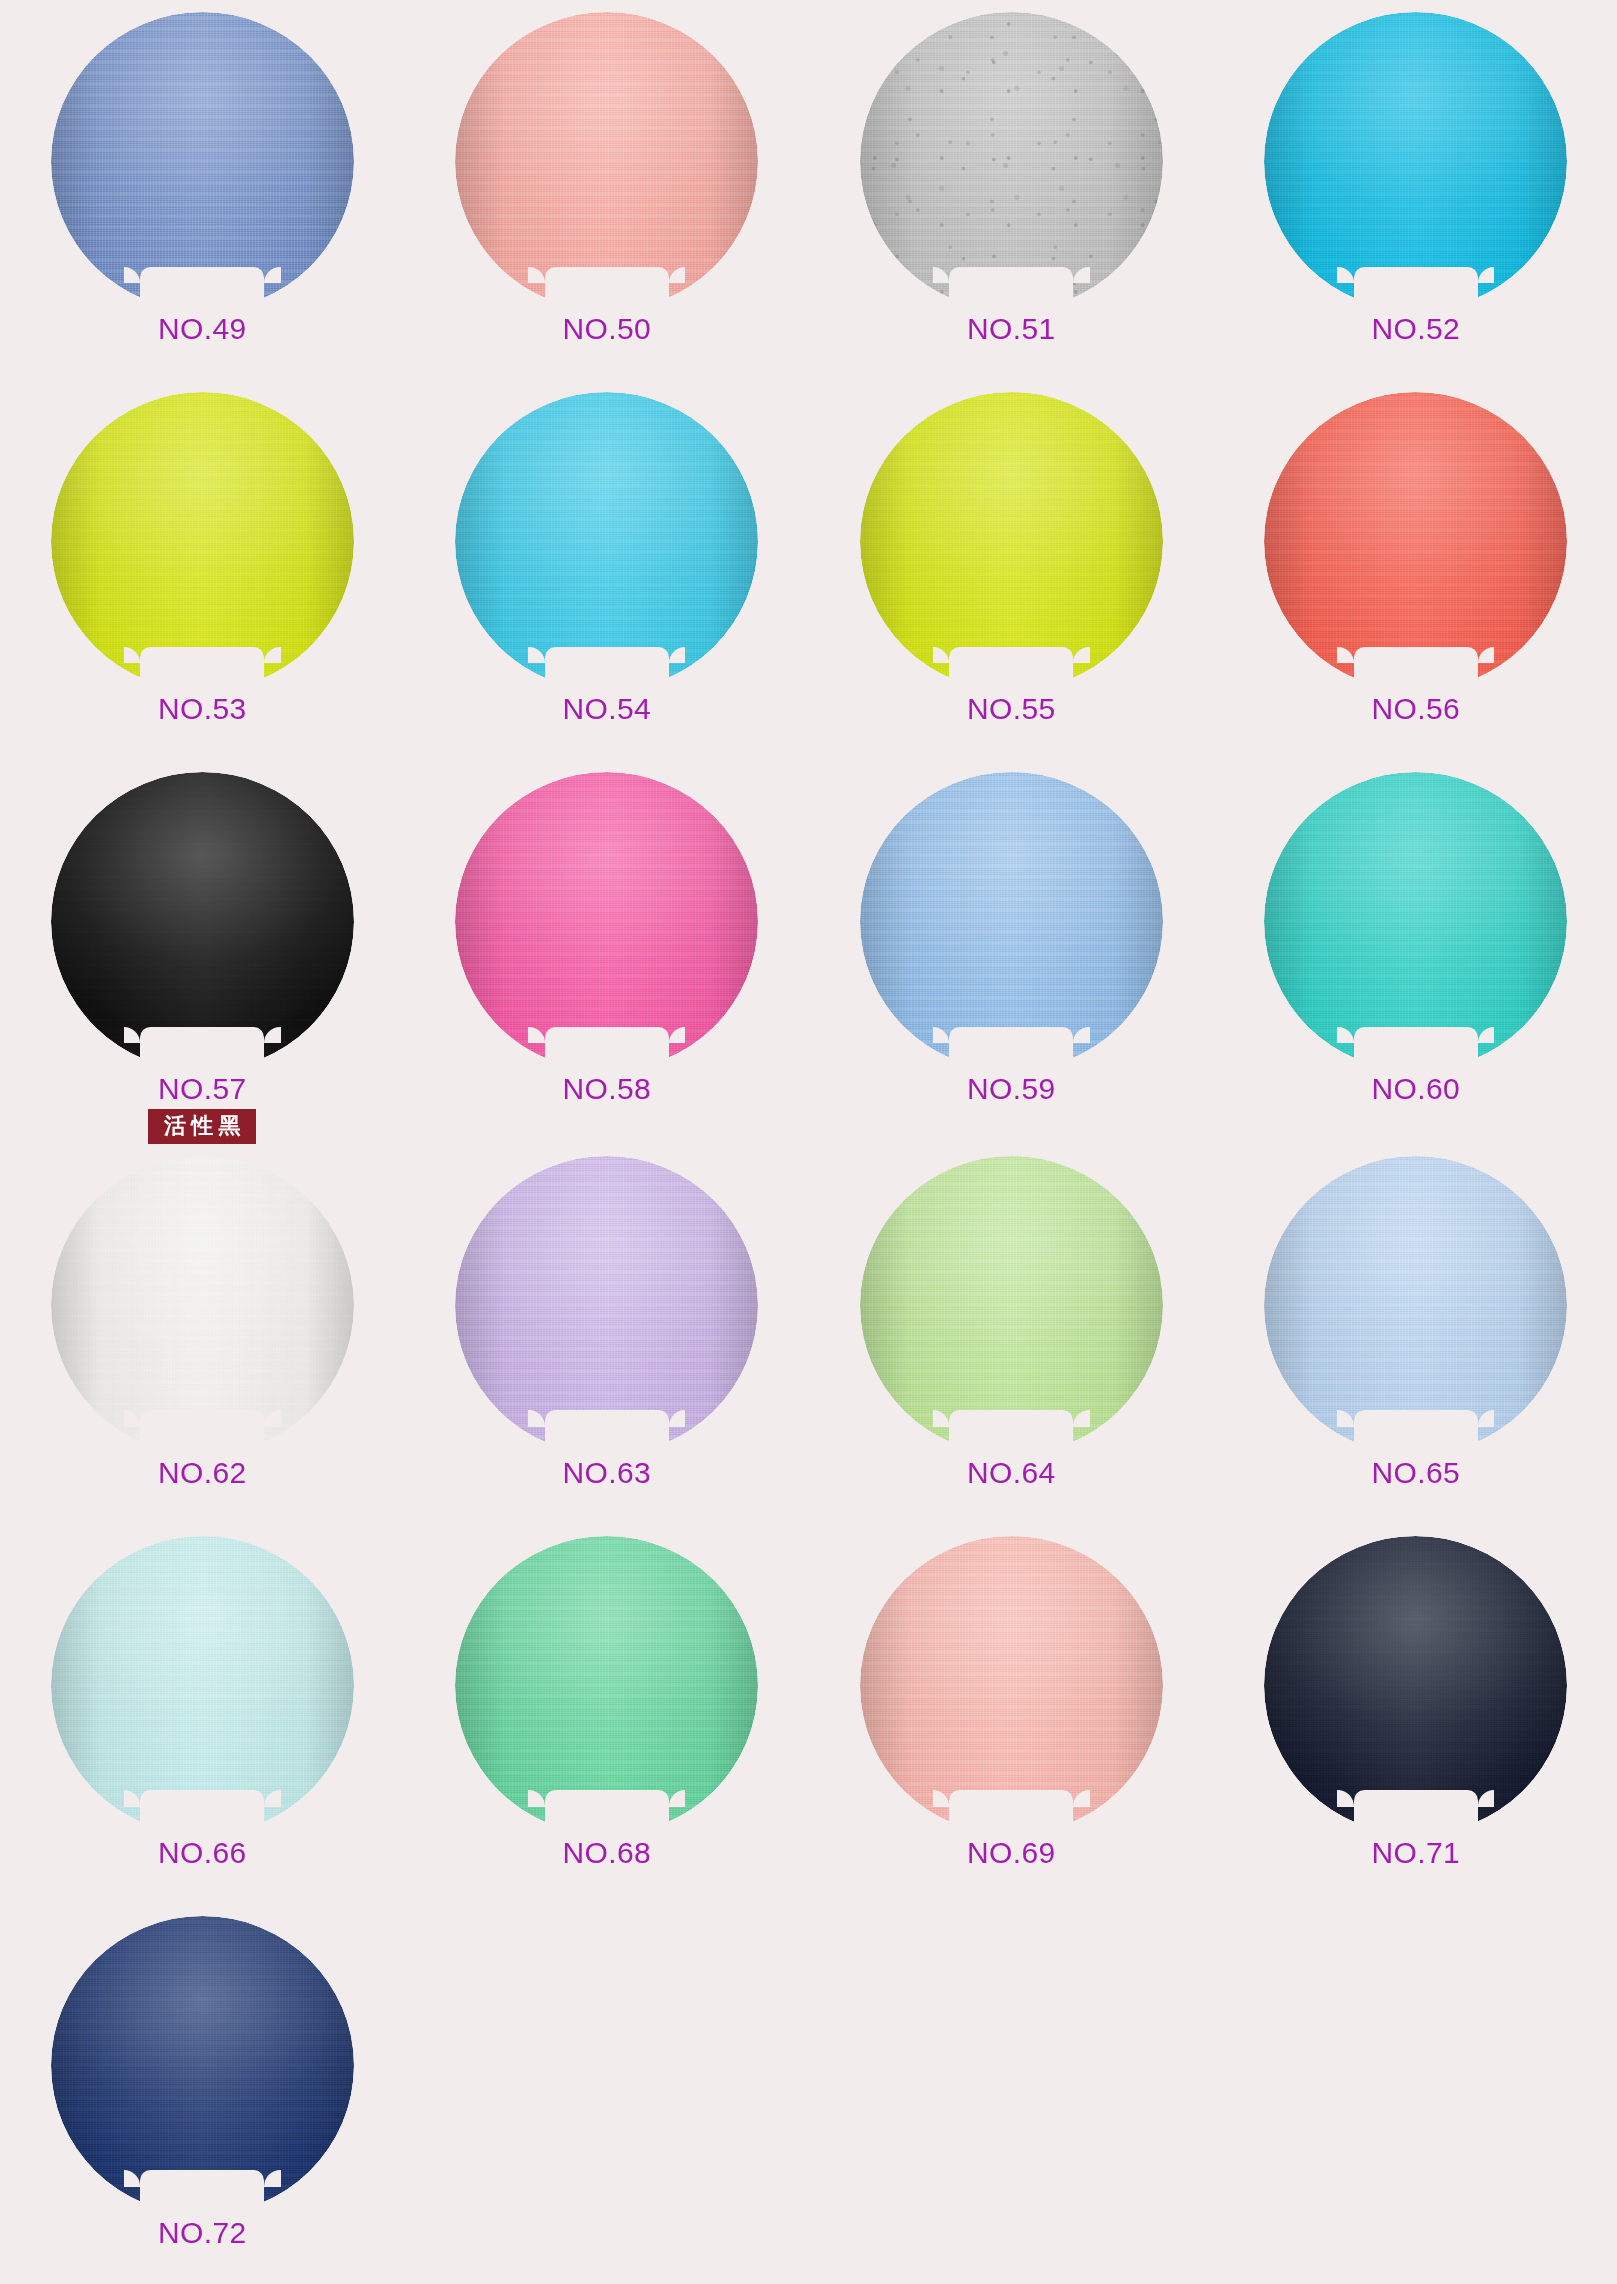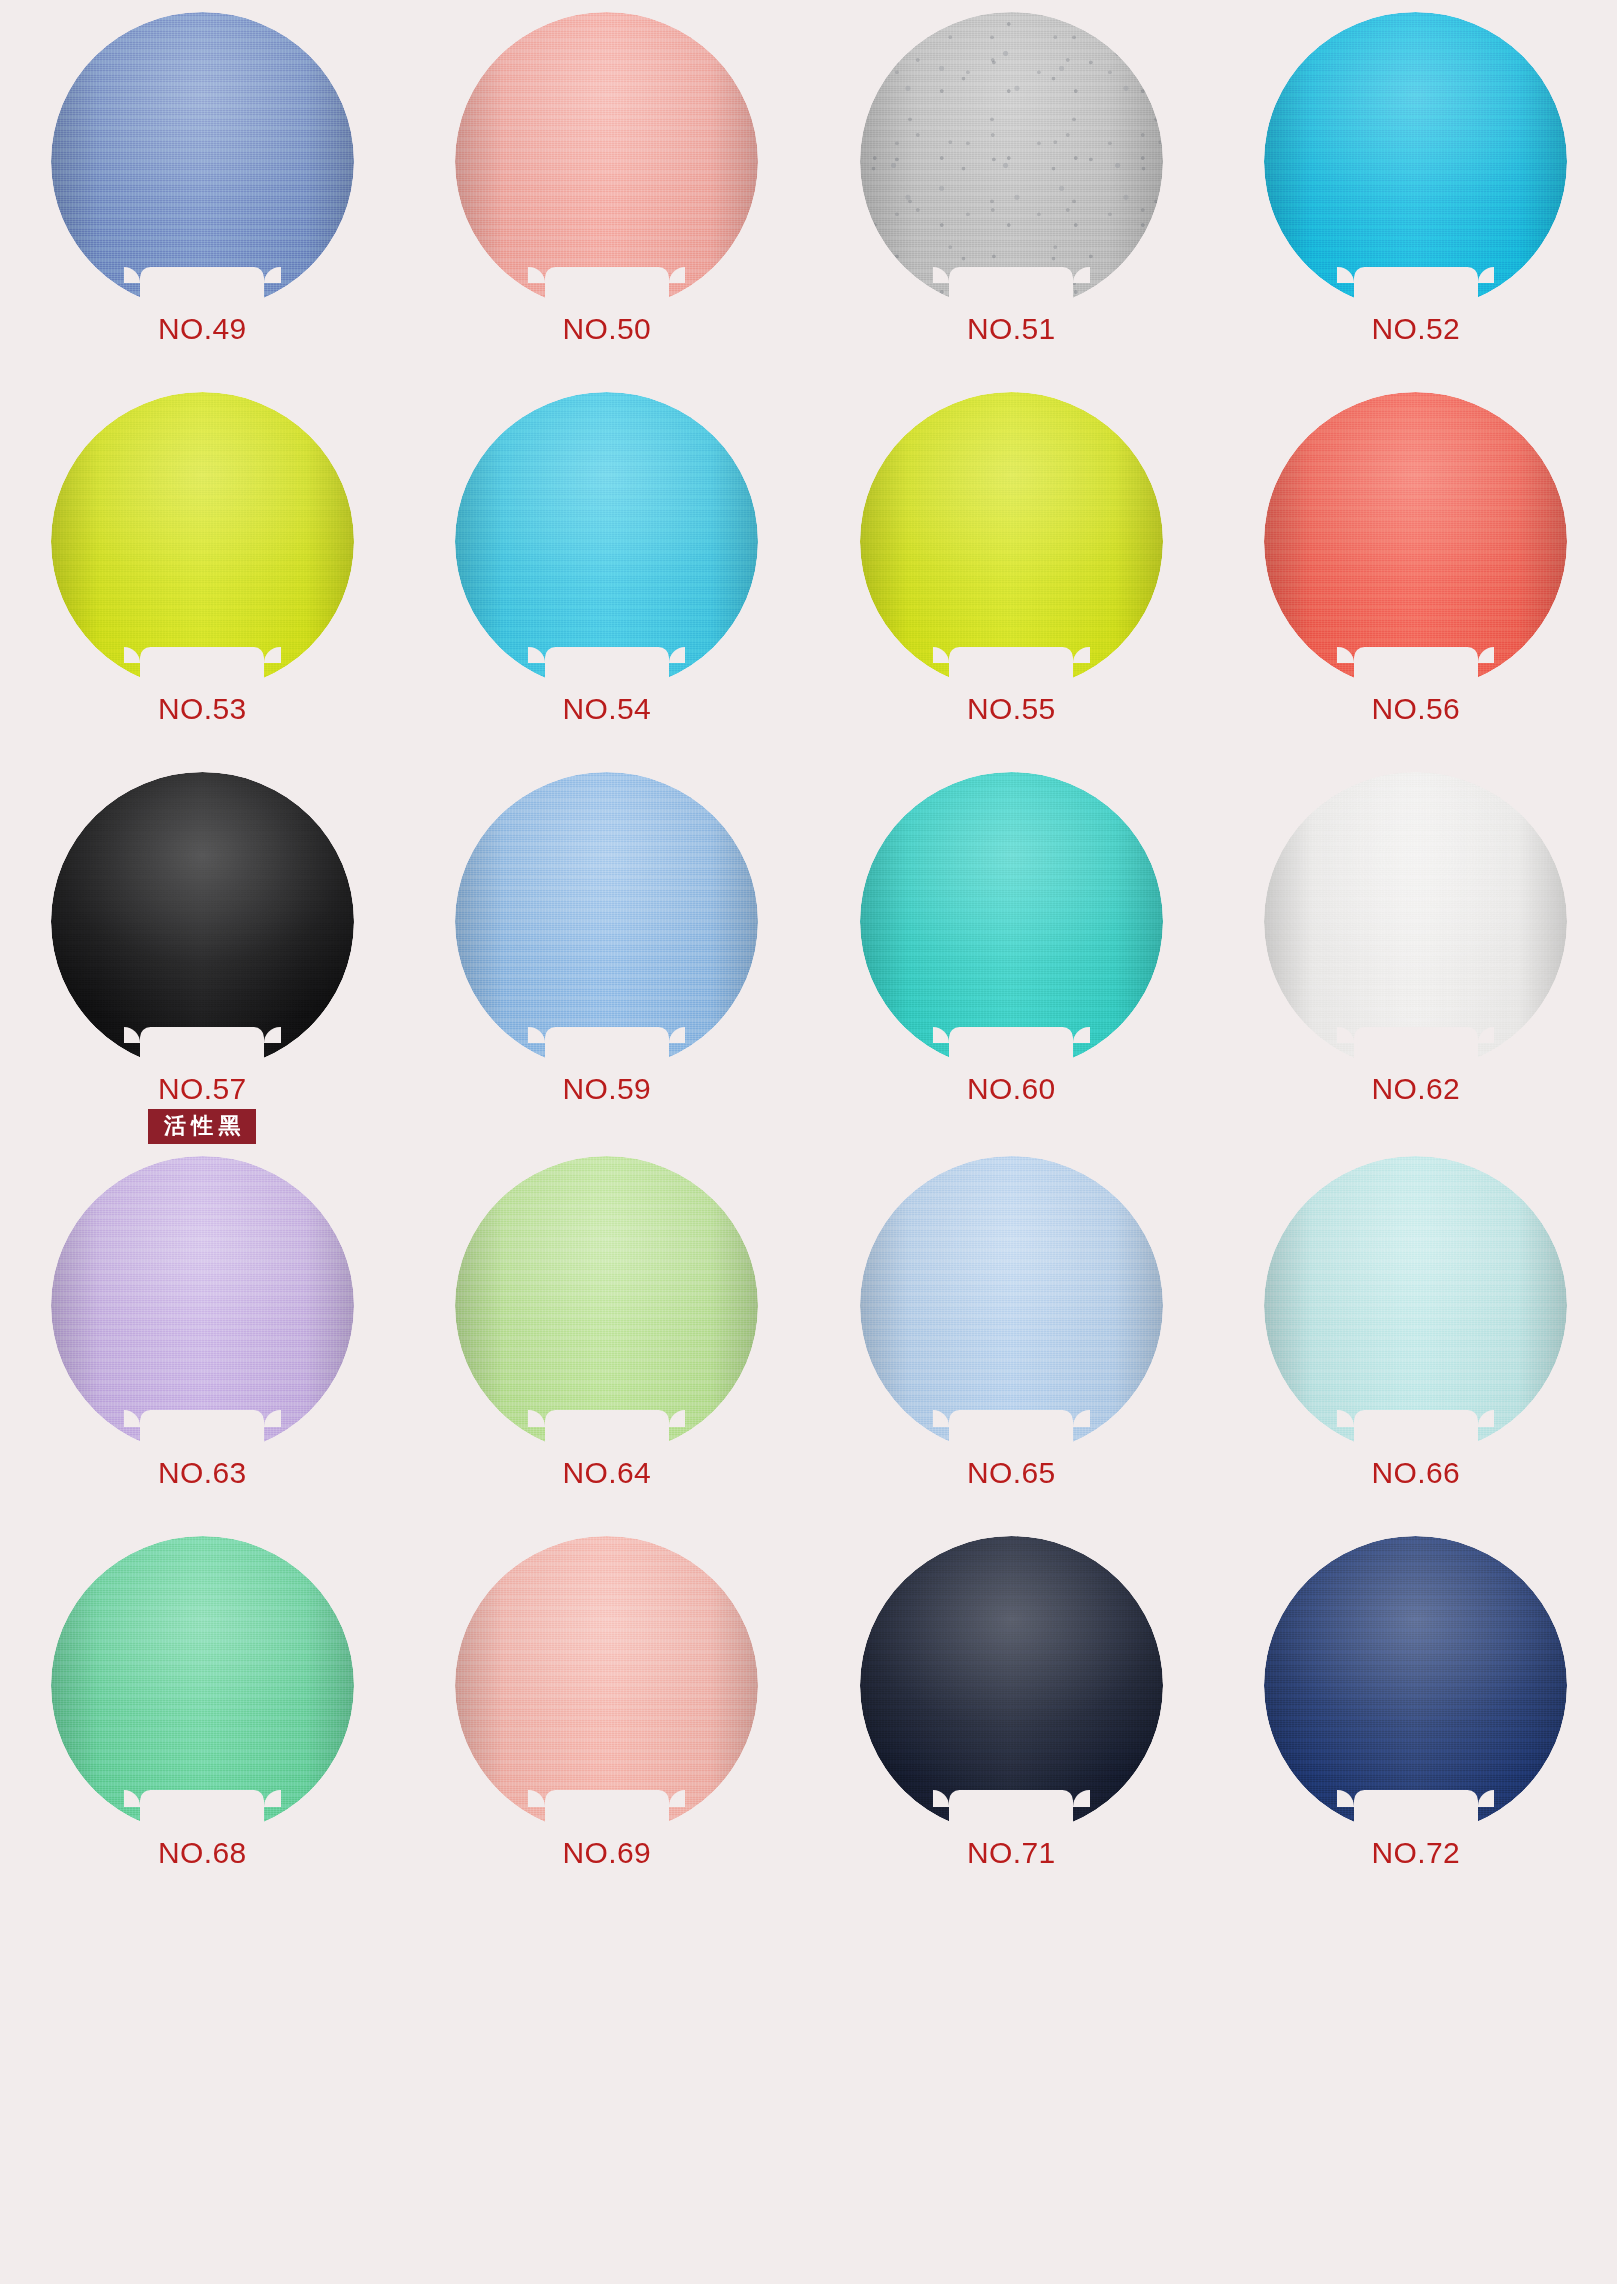--- a/index.html
+++ b/index.html
@@ -160,21 +160,21 @@
   .notch::before { left:-16.5px;  border-top-right-radius:16.5px; }
   .notch::after  { right:-16.5px; border-top-left-radius:16.5px;  }
 
   
   .label {
     margin-top:3px;
     font-family:"Liberation Sans", sans-serif;
     font-size:30px;
     font-weight:400;
     letter-spacing:0.4px;
-    color:#b91c1c;
+    color:#a21caf;
     line-height:1;
     white-space:nowrap;
   }
 
   .badge {
     margin-top:5px;
     display:inline-block;
     padding:3.7px 10.5px 5.2px;
     background:#8e1f2a;
     color:#ffffff;
@@ -270,20 +270,29 @@
             <div class="plate" title="reactive black" style="background: rgb(15, 15, 16);"></div>
           </div>
           <div class="notch"></div>
         </div>
         <div class="label">NO.57</div>
         <div class="badge" style="background: rgb(142, 31, 42); color: rgb(255, 255, 255);">活性黑</div>
       </div>
       <div class="cell">
         <div class="swatch-wrap">
           <div class="swatch">
+            <div class="plate" title="hot pink" style="background: rgb(242, 85, 154);"></div>
+          </div>
+          <div class="notch"></div>
+        </div>
+        <div class="label">NO.58</div>
+      </div>
+      <div class="cell">
+        <div class="swatch-wrap">
+          <div class="swatch">
             <div class="plate" title="light blue" style="background: rgb(134, 181, 228);"></div>
           </div>
           <div class="notch"></div>
         </div>
         <div class="label">NO.59</div>
       </div>
       <div class="cell">
         <div class="swatch-wrap">
           <div class="swatch">
             <div class="plate" title="turquoise green" style="background: rgb(49, 201, 189);"></div>

